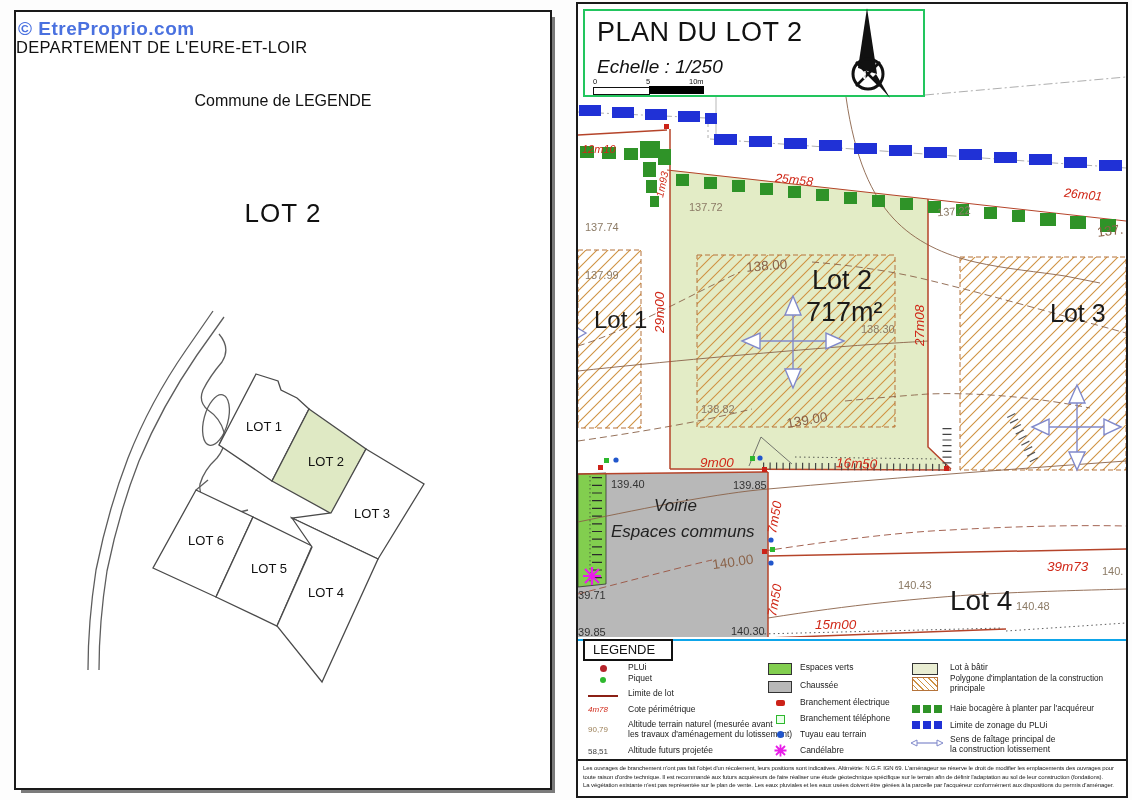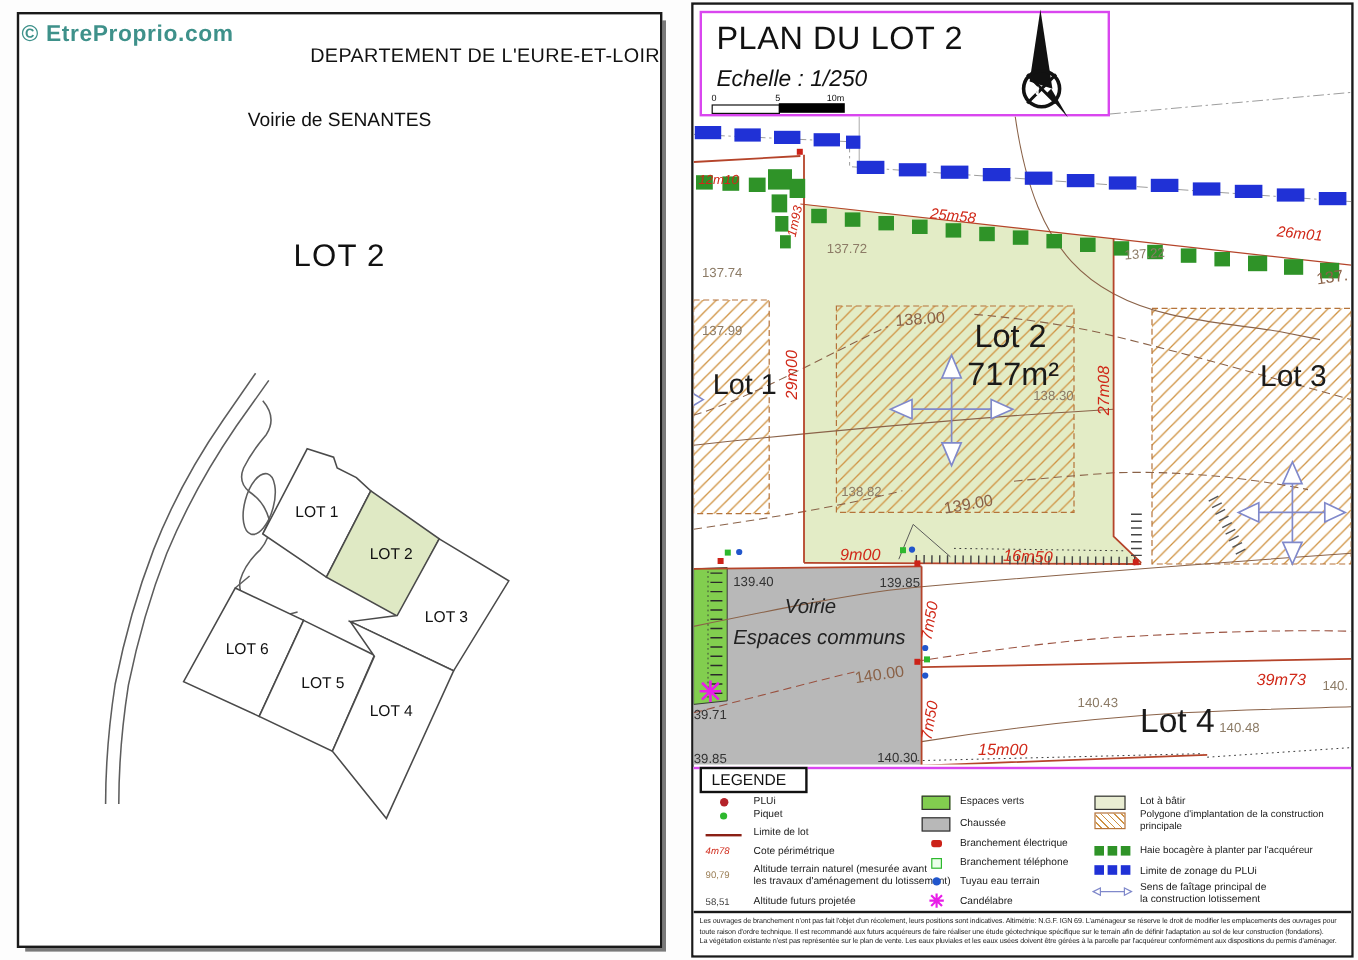--- a/index.html
+++ b/index.html
@@ -1,42 +1,42 @@
 <!DOCTYPE html>
 <html><head>
 <meta charset="utf-8">
 <style>
   html,body{margin:0;padding:0;background:#ffffff;}
   .canvas{position:relative;width:1132px;height:800px;background:#fdfdfd;overflow:hidden;
           font-family:"Liberation Sans", sans-serif;}
   
   .sheet-left{position:absolute;left:14px;top:10px;width:538px;height:780px;background:#fff;
               border:2px solid #1a1a1a;box-sizing:border-box;box-shadow:5px 5px 0 -2px #7a7a7a;}
-  .watermark{position:absolute;left:2px;top:6px;font-size:19px;font-weight:700;color:#0f766e;opacity:.8;letter-spacing:.5px;}
-  .dept{position:absolute;left:0;top:26px;width:100%;text-align:right;font-size:16.5px;color:#111;letter-spacing:.3px;}
+  .watermark{position:absolute;left:2px;top:6px;font-size:19px;font-weight:700;color:#1d4ed8;opacity:.8;letter-spacing:.5px;}
+  .dept{position:absolute;left:0;top:26px;width:100%;text-align:left;font-size:16.5px;color:#111;letter-spacing:.3px;}
   .commune{position:absolute;left:0;top:80px;width:100%;text-align:center;font-size:16px;color:#111;}
   .lot-title{position:absolute;left:0;top:186px;width:100%;text-align:center;font-size:26px;color:#111;letter-spacing:1px;}
   .sitemap{position:absolute;left:0;top:0;width:534px;height:776px;}
   .sitemap path,.sitemap polygon,.sitemap ellipse,.sitemap line{fill:none;stroke:#5d5d5d;stroke-width:1.3;}
   .sitemap polygon{fill:#ffffff;stroke:#4a4a4a;}
   .sitemap polygon.lot2{fill:#dfe9c4;}
   .sitemap text{font-size:13px;fill:#111;text-anchor:middle;}
   
   .sheet-right{position:absolute;left:576px;top:2px;width:552px;height:796px;background:#fff;
                border:2px solid #1a1a1a;box-sizing:border-box;}
   .plan-svg{position:absolute;left:0;top:0;width:548px;height:633px;}
-  .titleblock{position:absolute;left:5px;top:5px;width:342px;height:88px;background:#fff;border:2px solid #d946ef;box-sizing:border-box;z-index:3;}
+  .titleblock{position:absolute;left:5px;top:5px;width:342px;height:88px;background:#fff;border:2px solid #22c55e;box-sizing:border-box;z-index:3;}
   .tb-title{position:absolute;left:12px;top:6px;font-size:27px;color:#111;letter-spacing:.5px;}
   .tb-scale{position:absolute;left:12px;top:45px;font-size:19px;color:#111;font-style:italic;}
   .scalebar{position:absolute;left:8px;top:66px;width:130px;height:18px;}
   .scalebar .tick{position:absolute;top:0;font-size:7.5px;color:#111;}
   .sb1{position:absolute;left:0;top:10px;width:55px;height:6px;border:1px solid #111;background:#fff;}
   .sb2{position:absolute;left:56px;top:9px;width:55px;height:8px;background:#000;}
   .north{position:absolute;left:258px;top:4px;width:64px;height:96px;z-index:4;}
-  .legendbox{position:absolute;left:0;top:635px;width:548px;height:120px;background:#fff;border-top:2px solid #d946ef;z-index:2;}
+  .legendbox{position:absolute;left:0;top:635px;width:548px;height:120px;background:#fff;border-top:2px solid #0ea5e9;z-index:2;}
   .lgd-tab{position:absolute;left:5px;top:-2px;width:90px;height:22px;background:#fff;border:2px solid #111;box-sizing:border-box;
            font-size:13px;color:#111;padding-left:8px;line-height:18px;z-index:3;}
   .lgd{position:absolute;font-size:8.5px;color:#1a1a1a;white-space:nowrap;}
   .dot{position:absolute;border-radius:50%;}
   .sq{position:absolute;}
   .samp{position:absolute;font-size:8px;font-style:italic;white-space:nowrap;}
   .disclaimer{position:absolute;left:0;top:755px;width:548px;height:37px;border-top:2px solid #1a1a1a;background:#fff;
               padding:3px 5px;box-sizing:border-box;z-index:2;}
   .disclaimer div{font-size:6px;line-height:8.5px;color:#222;white-space:nowrap;letter-spacing:-0.1px;overflow:hidden;}
   
@@ -48,21 +48,21 @@
   .t-dim{fill:#d02818;font-style:italic;}
 </style>
 </head>
 <body>
 
 <div class="canvas">
 
   <div class="sheet-left">
     <div class="watermark">© EtreProprio.com</div>
     <div class="dept">DEPARTEMENT DE L'EURE-ET-LOIR</div>
-    <div class="commune">Voirie de SENANTES</div>
+    <div class="commune">Commune de LEGENDE</div>
     <div class="lot-title">LOT 2</div>
     <svg class="sitemap" viewBox="16 12 534 776">
 
       <path d="M213,311 L186,350 Q150,402 128,458 Q108,510 96,570 Q88,622 88,670"></path>
       <path d="M224,317 L197,355 Q162,406 139,461 Q119,512 107,571 Q99,622 99,670"></path>
 
       <path d="M219,334 Q231,348 222,362 Q210,376 203,390 Q198,402 208,410 Q220,418 224,432 Q227,446 217,458 Q204,470 200,484 Q198,498 212,506 Q226,512 240,512 L248,510"></path>
       <ellipse cx="216" cy="420" rx="12" ry="26" transform="rotate(15 216 420)"></ellipse>
       <line x1="224" y1="434" x2="219" y2="445"></line>
       <line x1="208" y1="480" x2="196" y2="490"></line>

